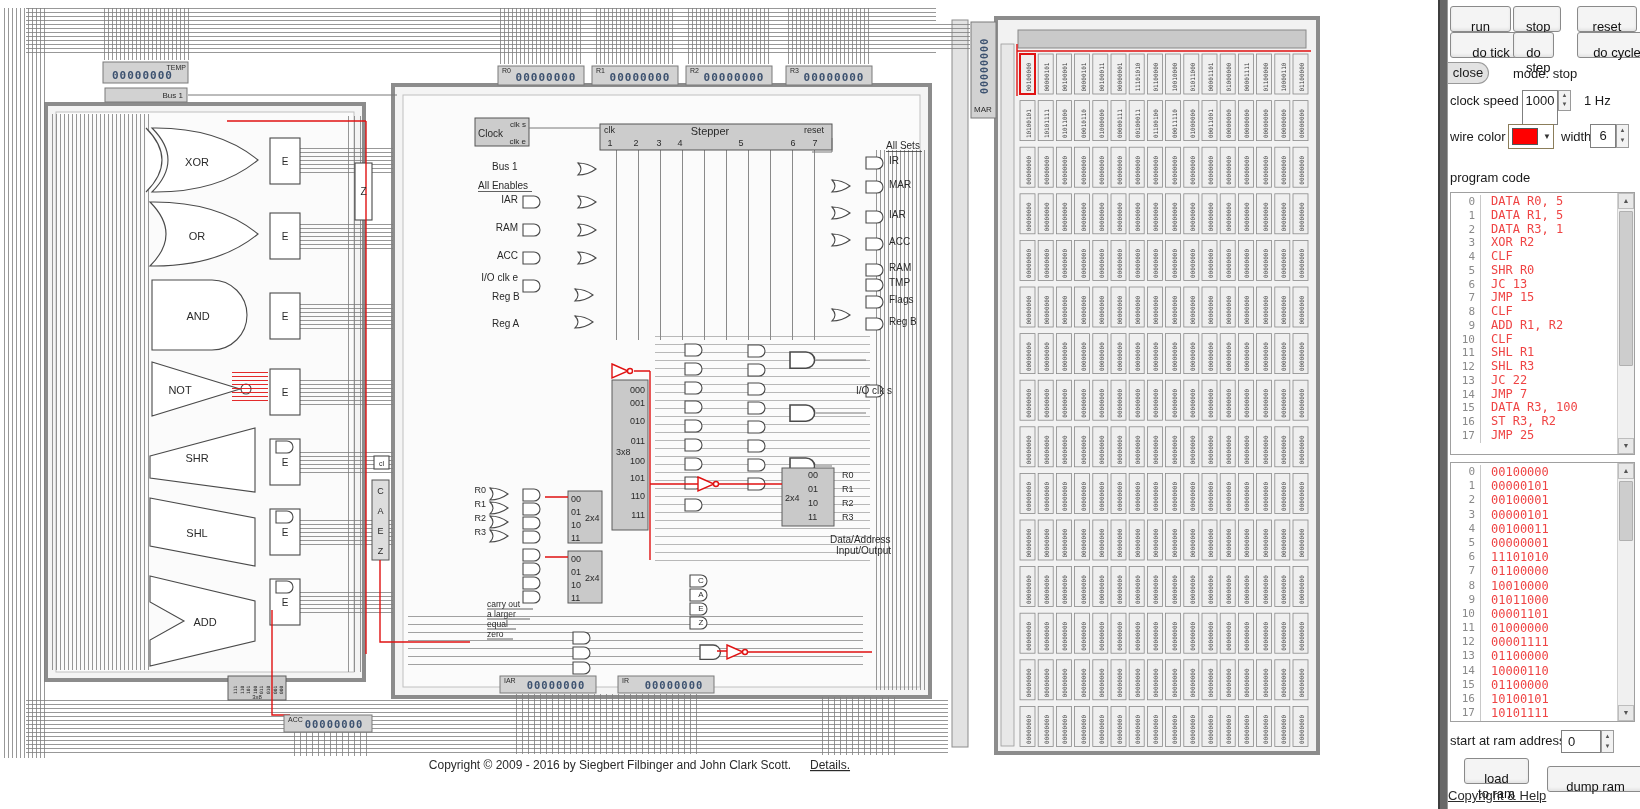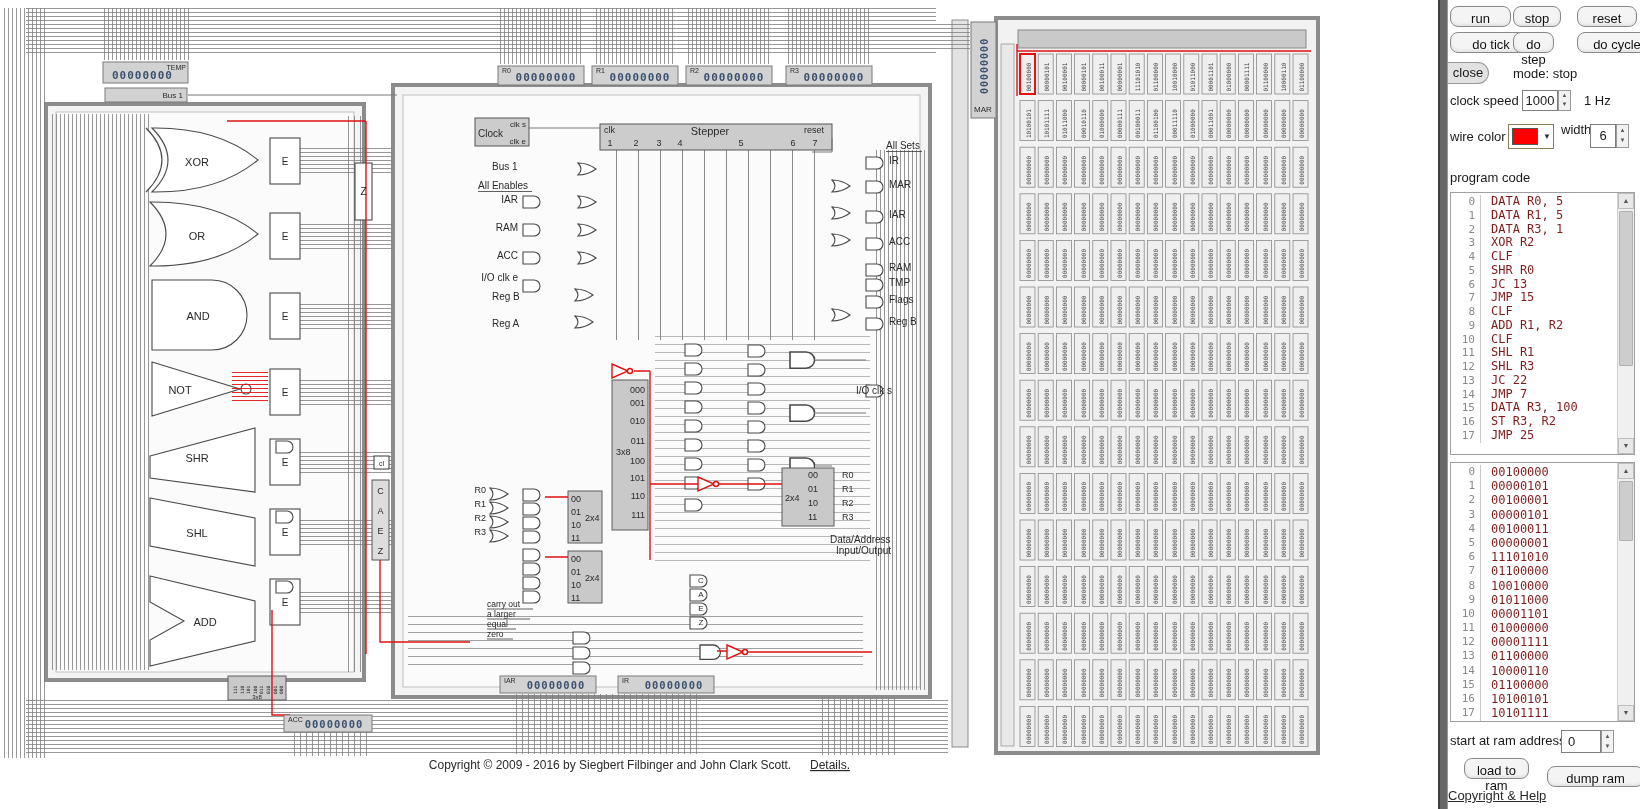--- a/index.html
+++ b/index.html
@@ -16,41 +16,41 @@
   svg .dec{fill:#c9c9c9;stroke:#5c5c5c;stroke-width:1;}
   svg .rl{stroke:#e01212;stroke-width:1.4;fill:none;}
   svg .rnot{fill:#fff;stroke:#e01212;stroke-width:1.4;}
   svg .wl{stroke:#787878;stroke-width:1;fill:none;}
   svg .ul{stroke:#3a3a3a;stroke-width:0.8;}
 
   .sep{position:absolute;left:1438px;top:0;width:10px;height:809px;background:#686868;
     border-left:2px solid #3e3e3e;border-right:1px solid #9a9a9a;box-sizing:border-box;}
   .panel{position:absolute;left:1448px;top:0;width:192px;height:809px;background:#fff;font-size:13px;color:#1a1a1a;}
   .panel *{box-sizing:border-box;}
-  .pb{position:absolute;height:21px;background:#f4f4f4;border:1px solid #8a8a8a;border-radius:8px;
-    font-family:"Liberation Sans",sans-serif;font-size:13px;color:#111;padding:4px;
+  .pb{position:absolute;height:21px;background:#f4f4f4;border:1px solid #8a8a8a;border-radius:3px;
+    font-family:"Liberation Sans",sans-serif;font-size:13px;color:#111;padding:12px;
     box-shadow:inset 0 -2px 3px rgba(0,0,0,0.07);}
   .closeb{position:absolute;left:0;top:62px;width:41px;height:22px;background:#e2e2e2;border:1px solid #999;
     border-left:none;border-radius:0 11px 11px 0;font-size:13px;text-align:center;line-height:20px;}
   .mode{position:absolute;left:65px;top:66px;}
   .plbl{position:absolute;white-space:nowrap;}
-  .nf{position:absolute;height:21px;border:1px solid #7f7f7f;background:#fff;text-align:center;line-height:19px;}
+  .nf{position:absolute;height:35px;border:1px solid #7f7f7f;background:#fff;text-align:center;line-height:19px;}
   .spin{position:absolute;width:13px;height:21px;border:1px solid #9a9a9a;background:#f2f2f2;
     font-size:6px;line-height:9px;text-align:center;color:#555;}
   .swatch{position:absolute;left:60px;top:124px;width:46px;height:25px;border:1px solid #8b7d5a;background:#fff;}
   .sw-color{position:absolute;left:3px;top:3px;width:26px;height:17px;border:1px solid #555;}
   .sw-arrow{position:absolute;right:2px;top:7px;font-size:8px;color:#333;}
   .listbox{position:absolute;left:2px;width:185px;border:1px solid #a0a0a0;background:#fff;overflow:hidden;}
   .rows{position:absolute;left:0;top:2px;right:17px;}
   .lrow{display:flex;white-space:pre;}
   .prog .lrow{height:13.78px;line-height:13.78px;}
   .raml .lrow{height:14.2px;line-height:14.2px;}
   .ln{width:30px;text-align:right;padding-right:5px;color:#8a8a8a;border-right:1px solid #c8c8c8;
     font-family:"DejaVu Sans Mono",monospace;font-size:11px;flex:none;}
-  .lv{padding-left:10px;font-family:"DejaVu Sans Mono",monospace;font-size:12px;color:#7f1d1d;}
+  .lv{padding-left:10px;font-family:"DejaVu Sans Mono",monospace;font-size:12px;color:#ef4444;}
   .vs{position:absolute;right:0;top:0;bottom:0;width:17px;background:#f0f0f0;border-left:1px solid #d0d0d0;}
   .vsb{position:absolute;left:0;width:16px;height:16px;background:#e8e8e8;border:1px solid #bdbdbd;
     font-size:7px;line-height:14px;text-align:center;color:#555;}
   .vsb.up{top:0;} .vsb.dn{bottom:0;}
   .vsthumb{position:absolute;left:1px;width:14px;background:#cdcdcd;border:1px solid #b0b0b0;border-radius:1px;}
   .linkish{text-decoration:underline;color:#2b2b2b;}
   .helplink{position:absolute;left:0;top:788px;width:187px;}
 </style>
 </head>
 <body>
@@ -884,21 +884,21 @@
   <span class="plbl" style="left:2px;top:93px">clock speed</span>
   <div class="nf" style="left:74px;top:90px;width:36px">1000</div>
   <div class="spin" style="left:110px;top:90px">▲<br>▼</div>
   <span class="plbl" style="left:136px;top:93px">1 Hz</span>
 
   <span class="plbl" style="left:2px;top:129px">wire color</span>
   <div class="swatch">
     <div class="sw-color" id="swcolor" style="background: rgb(255, 0, 0);"></div>
     <span class="sw-arrow">▼</span>
   </div>
-  <span class="plbl" style="left:113px;top:122px">width</span>
+  <span class="plbl" style="left:113px;top:129px">width</span>
   <div class="nf" style="left:142px;top:124px;width:26px;height:24px;line-height:22px">6</div>
   <div class="spin" style="left:168px;top:124px;height:24px;line-height:10px">▲<br>▼</div>
 
   <span class="plbl" style="left:2px;top:170px">program code</span>
 
   <div class="listbox prog" style="top:192px;height:263px">
     <div class="rows" id="prog-rows">
           <div class="lrow"><span class="ln">0</span><span class="lv">DATA R0, 5</span></div>
           <div class="lrow"><span class="ln">1</span><span class="lv">DATA R1, 5</span></div>
           <div class="lrow"><span class="ln">2</span><span class="lv">DATA R3, 1</span></div>

